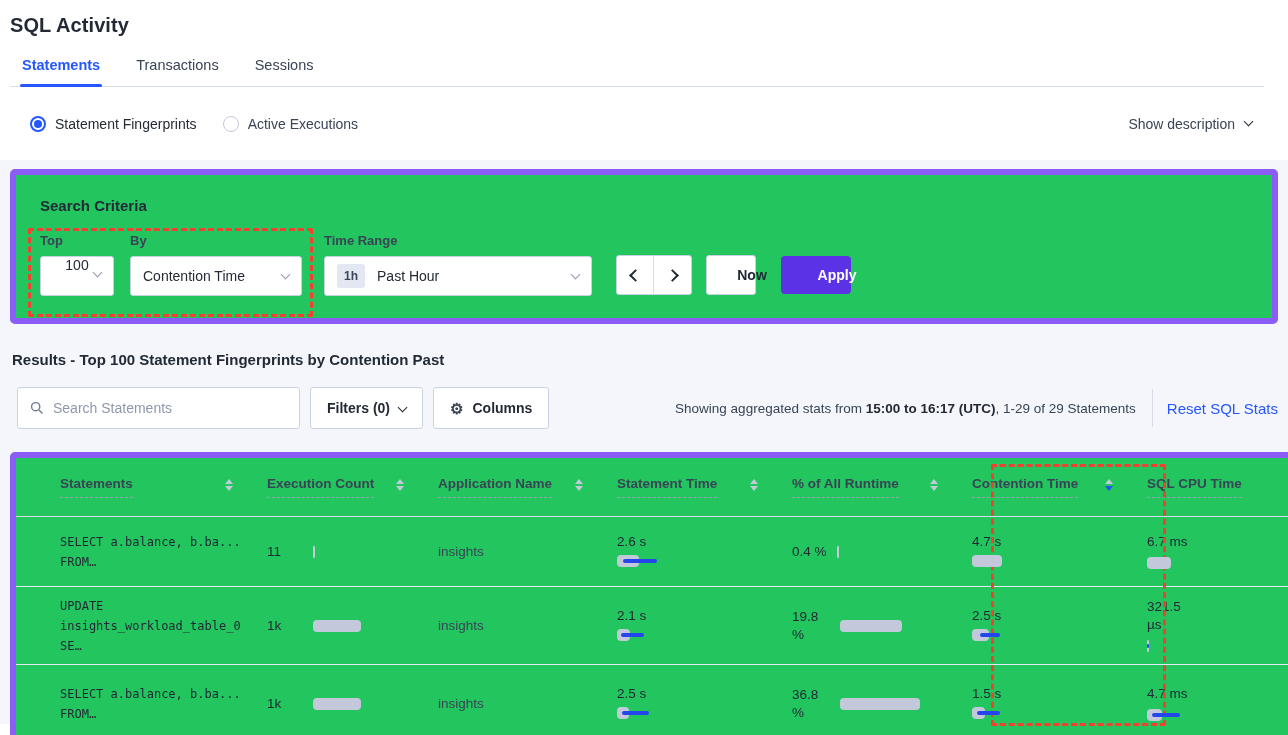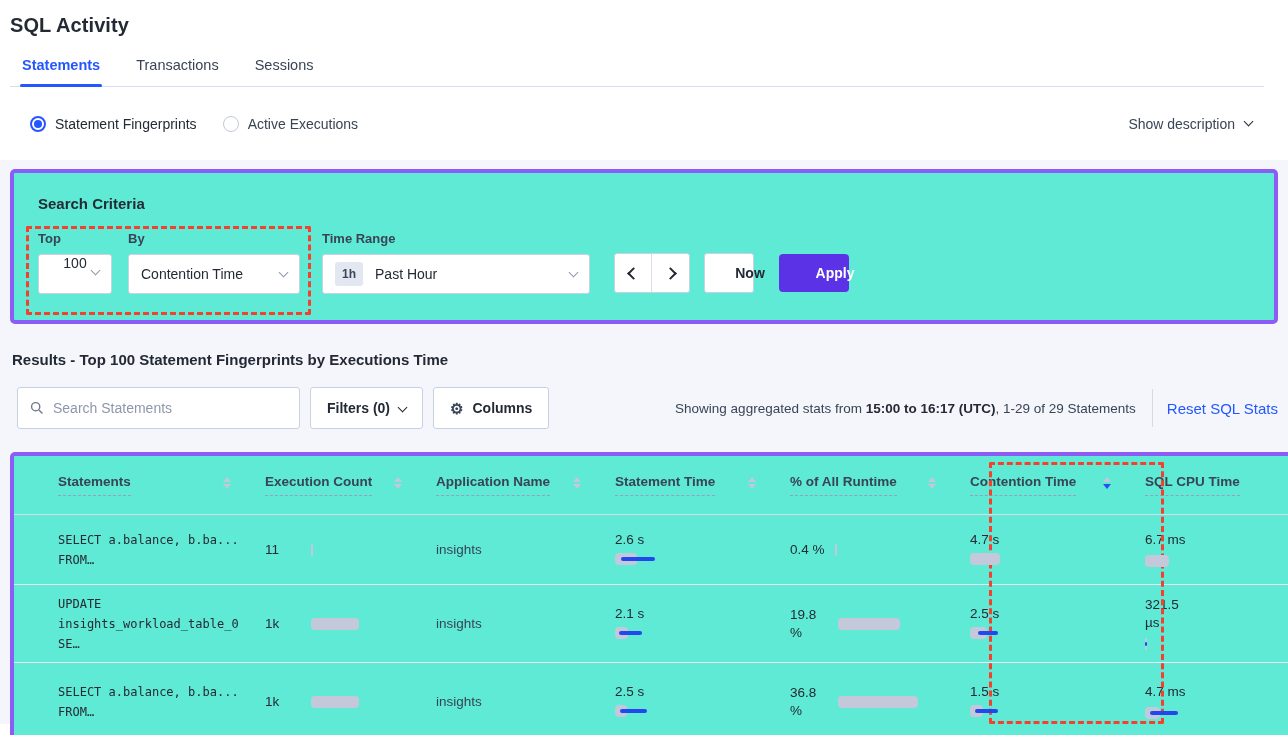--- a/index.html
+++ b/index.html
@@ -15,21 +15,21 @@
   
   .radio-band { background:#fff; height:73px; display:flex; align-items:center; padding:0 36px 0 30px; }
   .radio-opt { display:flex; align-items:flex-end; gap:9px; margin-right:26px; cursor:pointer; }
   .radio { width:16px; height:16px; border-radius:50%; border:1px solid #c2c9d6; background:#fff; display:flex; align-items:center; justify-content:center; }
   .radio.sel { border:2px solid #2457ff; }
   .radio.sel::after { content:""; width:8px; height:8px; border-radius:50%; background:#2457ff; }
   .radio-label { font-size:14px; color:#242a35; }
   .show-desc { margin-left:auto; display:flex; align-items:center; gap:10px; font-size:14px; color:#394455; cursor:pointer; }
   
   .content { background:#f4f6fb; padding:9px 10px 0; height:564px; }
-  .card { background:#5eead4; border:4px solid #8b5cf6; border-radius:5px; }
+  .card { background:#22c55e; border:6px solid #8b5cf6; border-radius:5px; }
   .criteria-card { height:155px; position:relative; }
   .criteria-heading { font-size:15px; font-weight:700; color:#242a35; padding:22px 0 0 24px; }
   .ctl { position:absolute; }
   .ctl-label { font-size:13px; font-weight:600; color:#394455; margin-bottom:8px; }
   .select { height:40px; border:1px solid #c9d2e2; border-radius:3px; background:#fff;
     display:flex; align-items:center; padding:0 12px; font-size:14px; color:#242a35; cursor:pointer; }
   .select .chev { margin-left:auto; }
   .chev { width:7px; height:7px; border-right:1.8px solid #8f9aad; border-bottom:1.8px solid #8f9aad;
     transform:rotate(45deg); display:inline-block; margin-top:-4px; }
   .chev.dark { border-color:#242a35; }
@@ -157,21 +157,21 @@
         </div>
       <div class="arrow-btn">
           <span class="arr right"></span>
         </div>
     </div>
 
     <div class="ctl btn" style="left:690px; top:80px; width:50px;">Now</div>
     <div class="ctl btn apply" style="left:765px; top:81px; width:70px;">Apply</div>
   </div>
 
-  <div class="results-heading">Results - Top 100 Statement Fingerprints by Executions Time</div>
+  <div class="results-heading">Results - Top 100 Statement Fingerprints by Contention Past</div>
 
   <div class="toolbar">
     <div class="search-box">
       <svg class="mag" viewBox="0 0 16 16">
         <circle cx="6.5" cy="6.5" r="4.7" fill="none" stroke="#6f7a90" stroke-width="1.6"></circle>
         <line x1="10.2" y1="10.2" x2="14.2" y2="14.2" stroke="#6f7a90" stroke-width="1.6"></line>
       </svg>
       <input type="text" placeholder="Search Statements" style="">
     </div>
     <div class="tb-btn">

